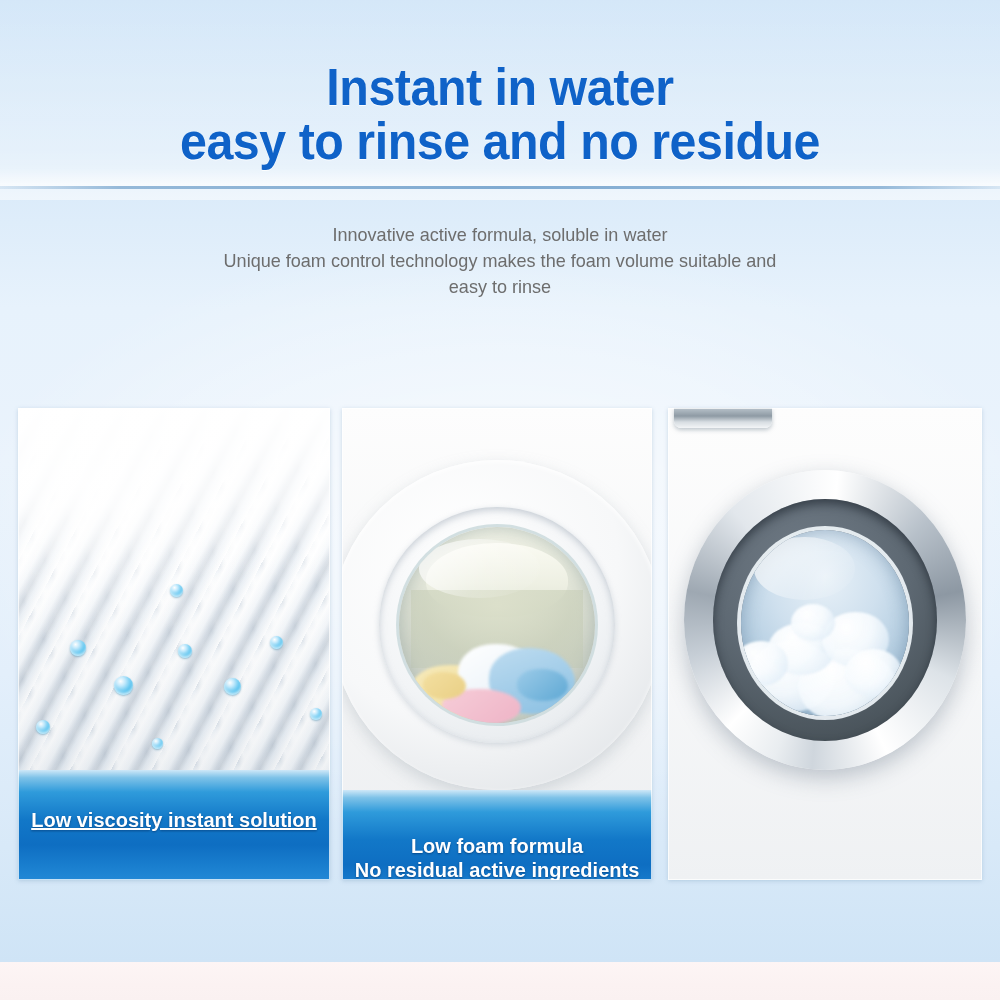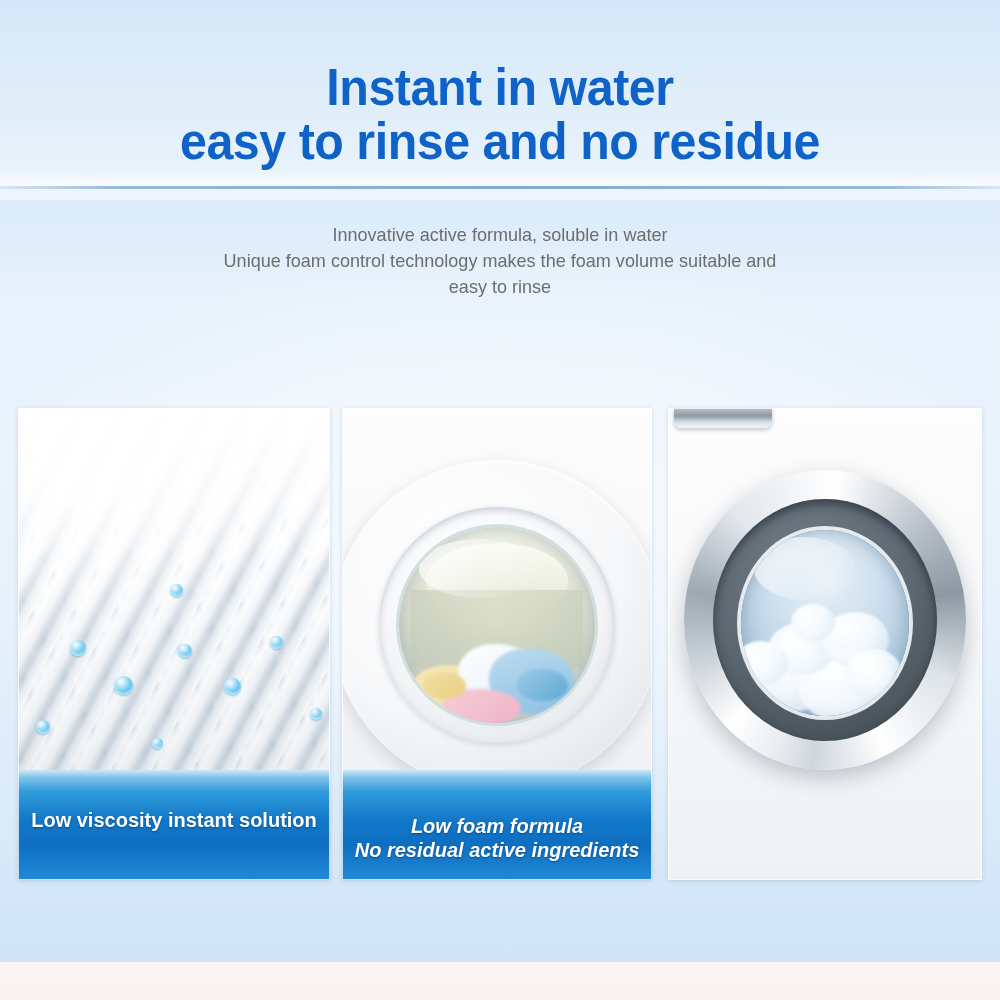--- a/index.html
+++ b/index.html
@@ -340,22 +340,22 @@
     text-shadow: 0 1px 2px rgba(0,40,90,0.55);
     background: linear-gradient(to bottom,
       #cfe8f8 0%,
       #7ec2e8 7%,
       #2f9bdb 20%,
       #1278c8 45%,
       #0e6ec2 68%,
       #1a7fcf 88%,
       #2288d6 100%);
   }
-  .caption.c1 { top: 362px; height: 110px; font-size: 20px; line-height: 24px; padding-top: 38px; }
-  .caption.c2 { top: 362px; height: 110px; font-size: 20px; line-height: 24px; padding-top: 44px; font-style: italic; }
+  .caption.c1 { top: 362px; height: 110px; font-size: 20px; line-height: 24px; padding-top: 38px; text-decoration: underline; }
+  .caption.c2 { top: 382px; height: 110px; font-size: 20px; line-height: 24px; padding-top: 44px; }
   .caption.c3 { top: 372px; height: 100px; font-size: 20px; line-height: 24px; padding-top: 18px; }
   .caption span { display: block; }
 
   .panel-border {
     position: absolute;
     left: 0; top: 0; right: 0; bottom: 0;
     border: 1px solid rgba(255,255,255,0.75);
     pointer-events: none;
   }
 </style>

